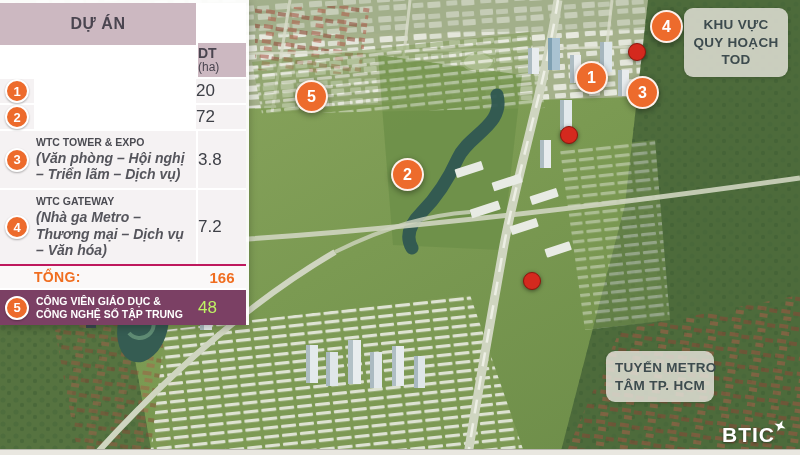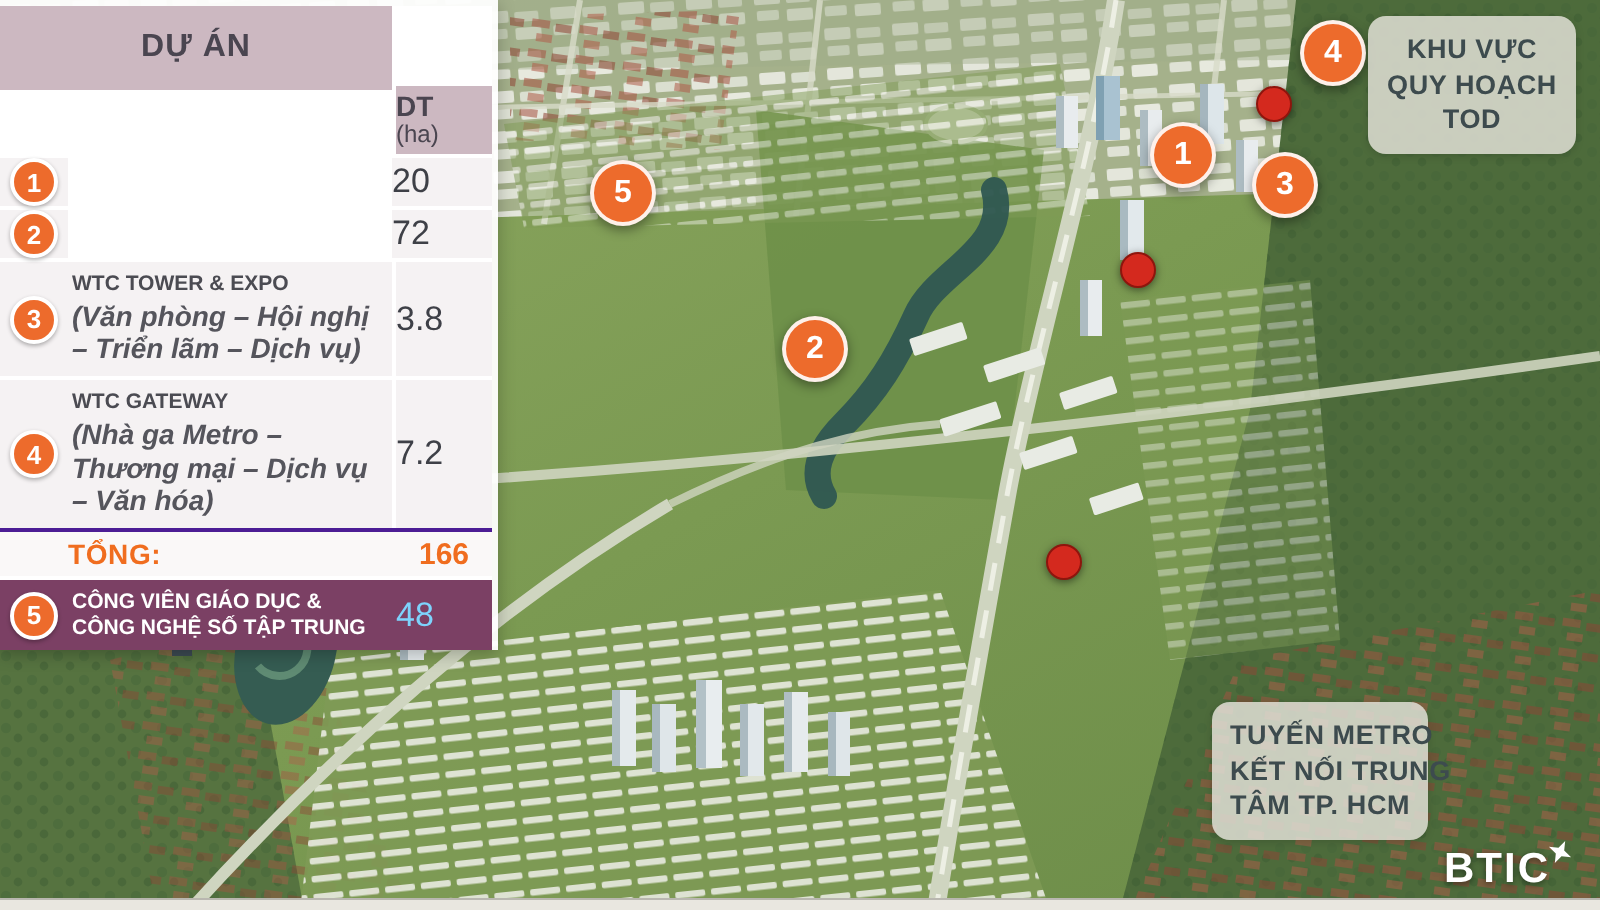--- a/index.html
+++ b/index.html
@@ -32,27 +32,27 @@
   .lg-num{display:flex;align-items:center;justify-content:center;}
   .badge{
     width:20px;height:20px;border-radius:50%;background:#ED6B2C;border:2px solid #fff;
     box-shadow:0 1px 2px rgba(0,0,0,.3);
     color:#fff;font-weight:bold;font-size:13px;display:flex;align-items:center;justify-content:center;
   }
   .lg-title{font-weight:bold;font-size:10.5px;color:#4B4B52;line-height:1.2;padding:5px 2px 5px 2px;}
   .lg-sub{font-style:italic;font-weight:bold;font-size:14px;color:#55555C;line-height:1.2;margin-top:1px;}
   .lg-area{text-align:left;font-size:17px;color:#3E4047;}
   .lg-total{display:grid;grid-template-columns:34px 162px 2px 48px;align-items:center;
-    background:#FAF8F8;border-top:2px solid #4c1d95;height:22px;}
+    background:#FAF8F8;border-top:2px solid #be185d;height:22px;}
   .lg-total .label{grid-column:2;font-weight:bold;font-size:14px;color:#F06D1F;letter-spacing:.3px;}
   .lg-total .value{grid-column:4;text-align:center;font-weight:bold;font-size:15px;color:#F06D1F;}
   .lg-row5{display:grid;grid-template-columns:34px 162px 2px 48px;align-items:center;
     background:#7B4064;border-top:2px solid #fff;}
   .lg-row5 .lg-title{color:#fff;}
-  .lg-row5 .lg-area{color:#7dd3fc;}
+  .lg-row5 .lg-area{color:#bef264;}
   .lg-row5 .lg-sep{background:#7B4064;}
 
   
   .marker{
     position:absolute;width:29px;height:29px;border-radius:50%;
     background:#ED6B2C;border:2px solid rgba(255,255,255,.9);
     box-shadow:0 2px 6px rgba(0,0,0,.4);
     color:#fff;font-weight:bold;font-size:16px;
     display:flex;align-items:center;justify-content:center;z-index:20;
     font-family:"Liberation Sans",sans-serif;
@@ -302,21 +302,20 @@
   <div class="station" style="left:523px;top:272px;"></div>
 
   <div class="callout tod-box">
     <div class="line">KHU VỰC</div>
     <div class="line">QUY HOẠCH</div>
     <div class="line">TOD</div>
   </div>
 
   <div class="callout metro-box">
     <div class="line">TUYẾN METRO</div>
-    <div class="line">KẾT NỐI TRUNG</div>
     <div class="line">TÂM TP. HCM</div>
   </div>
 
   <div class="logo">
     <span class="text">BTIC</span>
     <svg class="star" viewBox="-8 -8 16 16">
       <path d="M0,-7 L1.8,-1.8 L7,0 L1.8,1.8 L0,7 L-1.8,1.8 L-7,0 L-1.8,-1.8 Z" fill="#ffffff" transform="rotate(25)"></path>
     </svg>
   </div>
 

